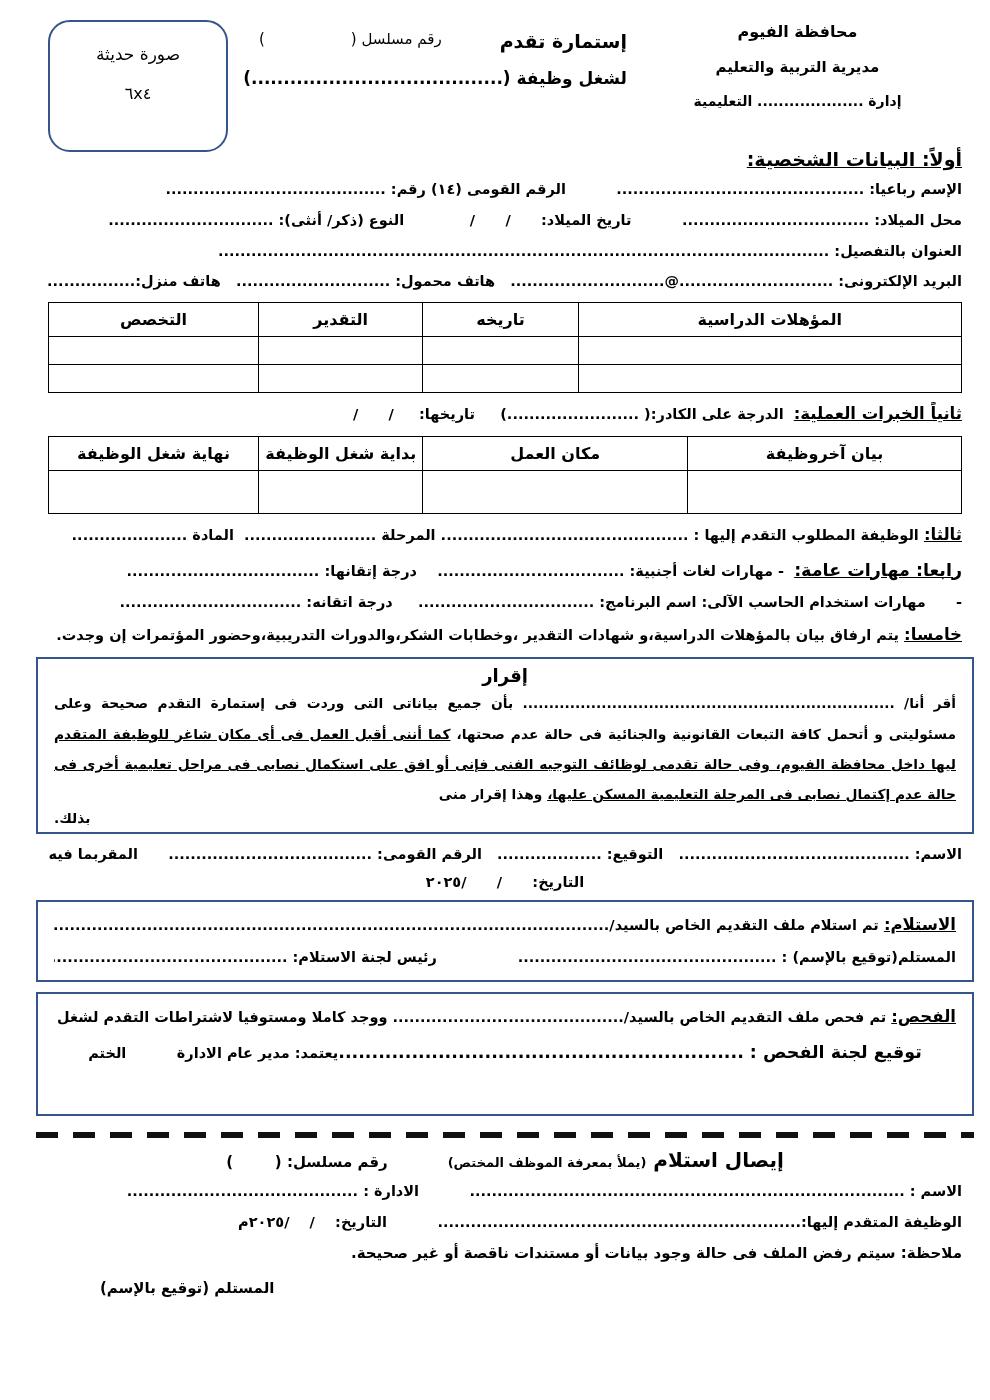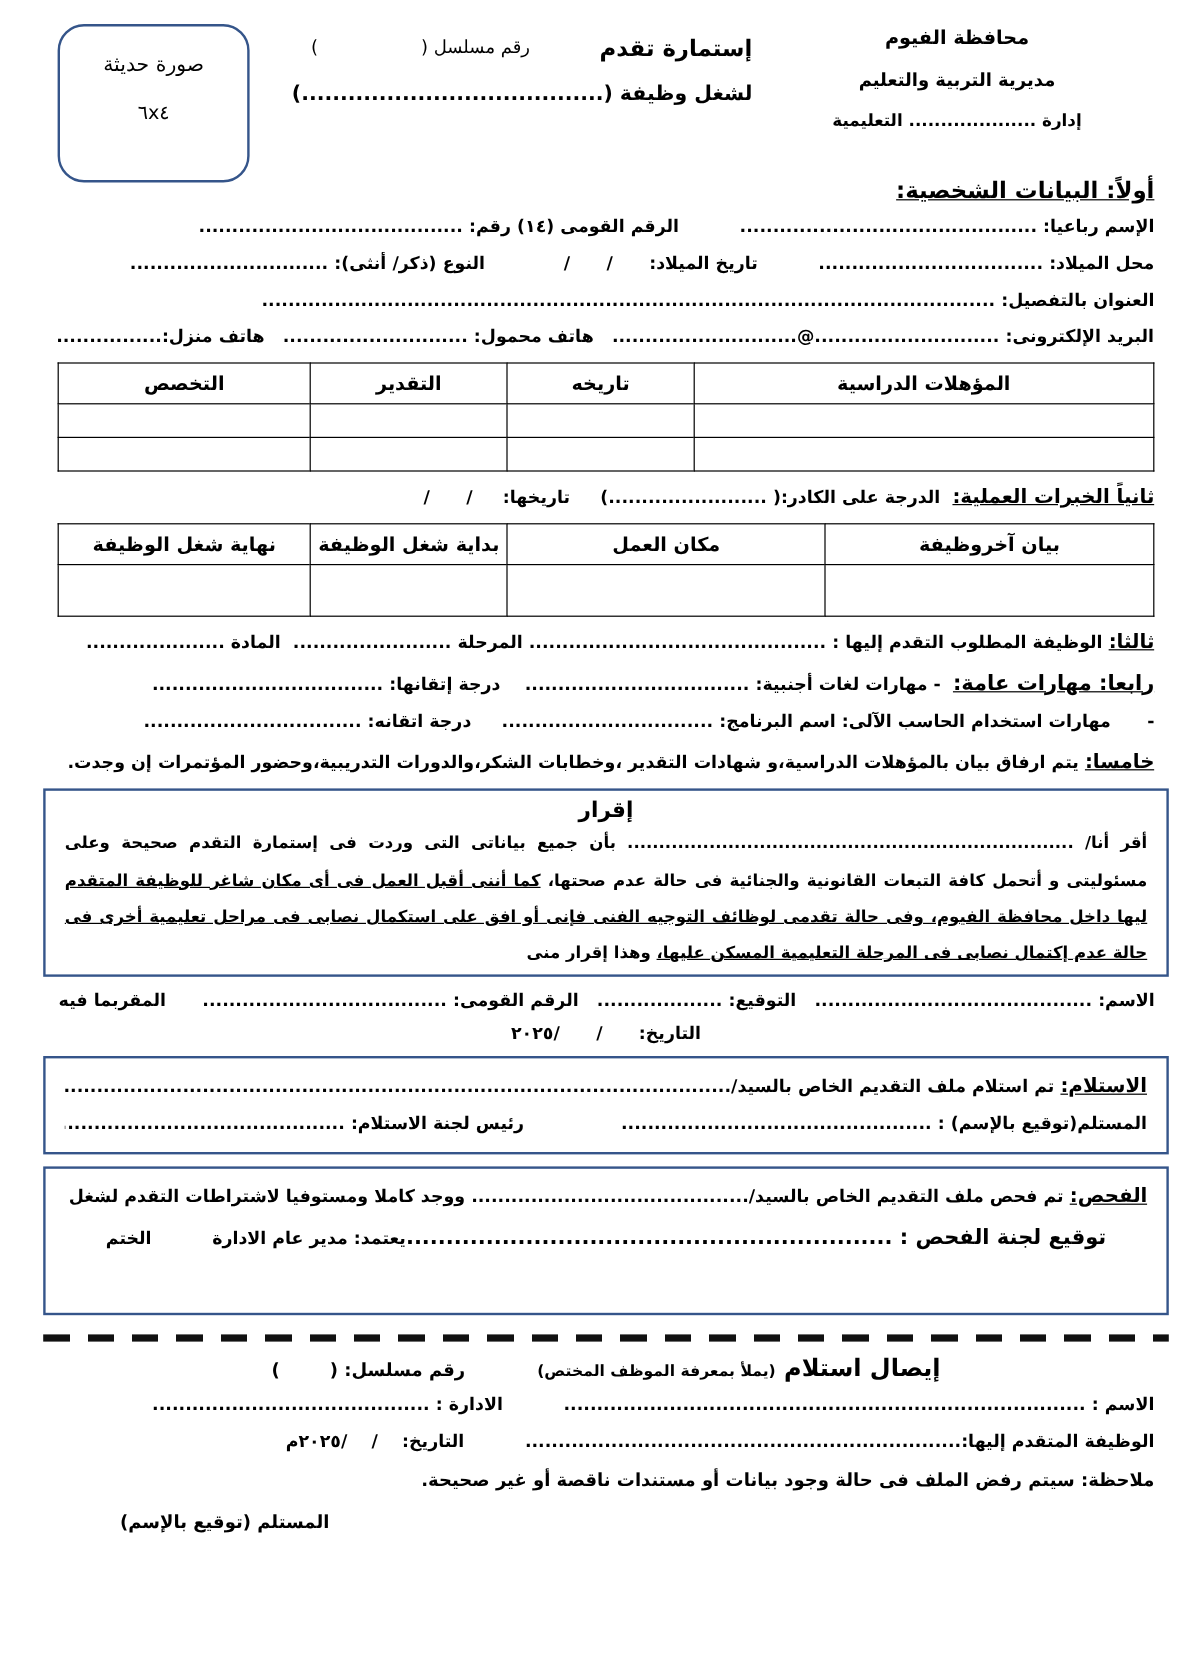--- a/index.html
+++ b/index.html
@@ -12,21 +12,21 @@
   .hdr-right{width:36%;text-align:center;font-weight:bold;}
   .gov{font-size:16px;margin-top:2px;}
   .dirline{font-size:15px;margin-top:17px;}
   .idara{font-size:14px;margin-top:17px;white-space:pre;}
   .hdr-center{width:42%;box-sizing:border-box;padding:0 6px;}
   .hc-top{display:flex;justify-content:space-between;align-items:flex-start;padding-top:10px;}
   .form-title1{font-size:19px;font-weight:bold;}
   .serial{font-size:15px;white-space:pre;padding-left:4px;}
   .form-title2{font-size:17px;font-weight:bold;margin-top:16px;text-align:center;white-space:pre;}
   .hdr-left{width:22%;display:flex;justify-content:flex-end;}
-  .photo{width:160px;height:132px;border:2px solid #35558a;border-radius:22px;
+  .photo{width:180px;height:132px;border:2px solid #35558a;border-radius:22px;
          box-sizing:border-box;text-align:center;padding-top:22px;font-size:17px;}
   .photo-l2{margin-top:20px;font-size:16px;direction:ltr;}
 
   
   .ln{white-space:pre;overflow:hidden;font-weight:bold;font-size:14.5px;line-height:1.5;margin:9px 0;}
   .sec-head{font-size:19px;font-weight:bold;text-decoration:underline;margin:2px 0 4px;}
   .inline-head{font-size:16.5px;font-weight:bold;text-decoration:underline;}
   .big-head{font-size:17.5px;}
 
   
@@ -152,20 +152,21 @@
   <div class="ln"><span class="inline-head">ثالثا:</span><span> الوظيفة المطلوب التقدم إليها : ............................................. المرحلة ........................  المادة .....................</span></div>
 
   <div class="ln"><span class="inline-head big-head">رابعا: مهارات عامة:</span><span>  - مهارات لغات أجنبية: ..................................    درجة إتقانها: ...................................</span></div>
   <div class="ln">-      مهارات استخدام الحاسب الآلى: اسم البرنامج: ................................     درجة اتقانه: .................................</div>
 
   <div class="ln"><span class="inline-head">خامسا:</span><span> يتم ارفاق بيان بالمؤهلات الدراسية،و شهادات التقدير ،وخطابات الشكر،والدورات التدريبية،وحضور المؤتمرات إن وجدت.</span></div>
 
   <div class="box">
     <div class="dec-title">إقرار</div>
     <div class="dec-text"><span>أقر أنا/ ....................................................................... بأن جميع بياناتى التى وردت فى إستمارة التقدم صحيحة وعلى مسئوليتى و أتحمل كافة التبعات القانونية والجنائية فى حالة عدم صحتها، </span><span class="u">كما أننى أقبل العمل فى أى مكان شاغر للوظيفة المتقدم ليها داخل محافظة الفيوم، وفى حالة تقدمى لوظائف التوجيه الفنى فإنى أو افق على استكمال نصابى فى مراحل تعليمية أخرى فى حالة عدم إكتمال نصابى فى المرحلة التعليمية المسكن عليها،</span><span> وهذا إقرار منى</span></div>
+    <div class="dec-close">بذلك.</div>
   </div>
 
   <div class="ln">الاسم: ..........................................   التوقيع: ...................   الرقم القومى: .....................................      المقربما فيه (توقيع بالإسم)</div>
   <div class="date-line">التاريخ:      /      /٢٠٢٥</div>
 
   <div class="box">
     <div class="ln"><span class="inline-head">الاستلام:</span><span> تم استلام ملف التقديم الخاص بالسيد/....................................................................................................................</span></div>
     <div class="ln">المستلم(توقيع بالإسم) : ...............................................                رئيس لجنة الاستلام: ............................................</div>
   </div>
 

